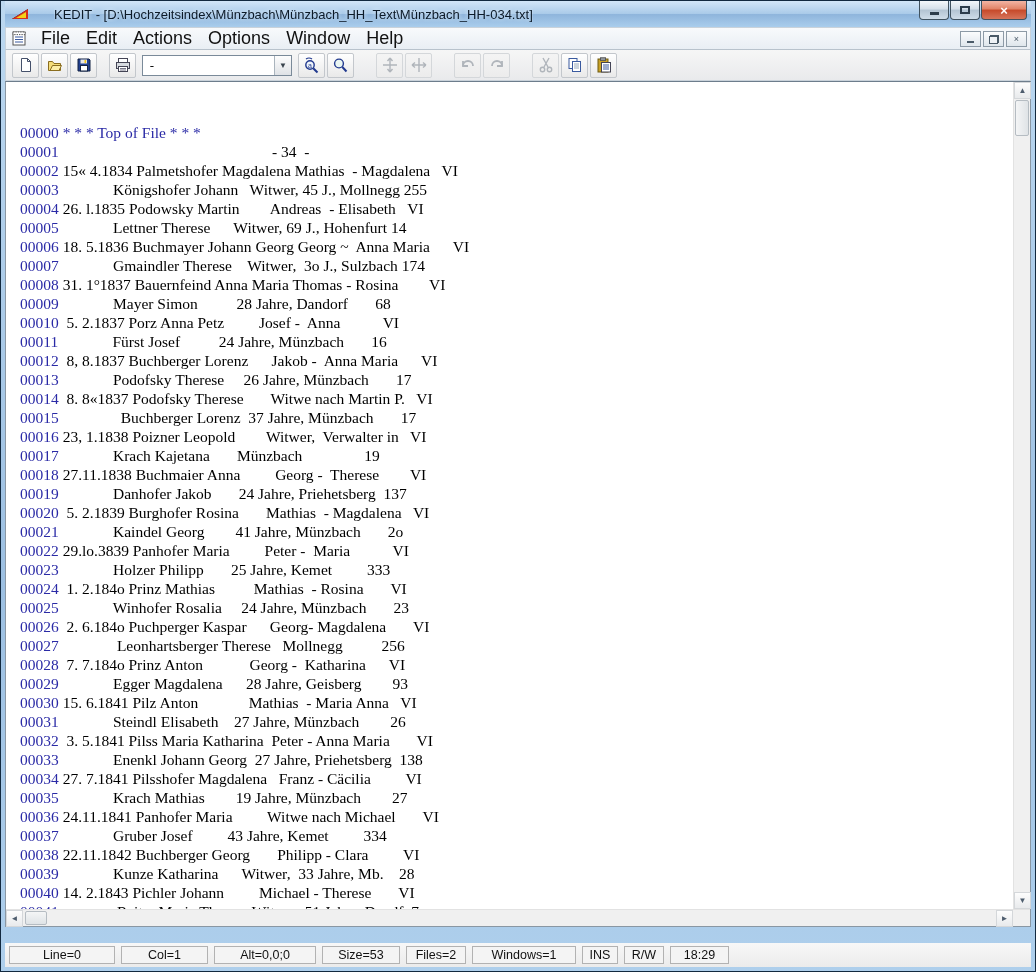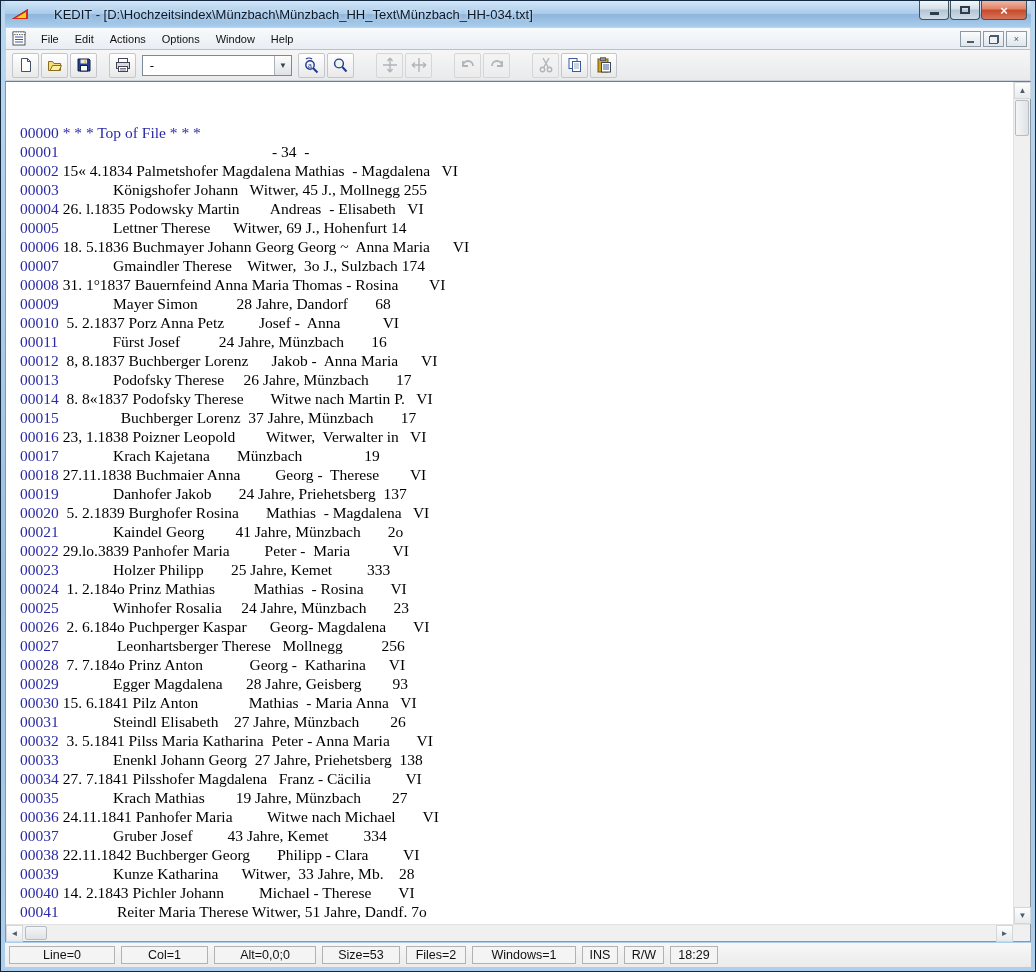--- a/index.html
+++ b/index.html
@@ -20,21 +20,21 @@
   .wbtn { height:19px; width:30px; border:1px solid #40525f; border-top:none; border-radius:0 0 4px 4px;
     background:linear-gradient(#f4f8fb,#d4dfe9 45%,#b3c4d2 50%,#cfdde9); display:flex; align-items:center; justify-content:center;
     margin-left:1px; font-size:11px; color:#2a3a48; }
   .wbtn.close { width:46px; background:linear-gradient(#f2b5a4,#e08266 45%,#c6492a 50%,#d6755b); color:#fff; font-size:13px; font-weight:bold; }
   .glyph-min { width:9px; height:3px; background:#2d3d4b; margin-top:7px; }
   .glyph-max { width:10px; height:8px; border:2px solid #2d3d4b; }
   
   .menubar { height:23px; background:linear-gradient(#f8fafc,#e9eef4); border:1px solid #c9d2da; border-bottom:1px solid #b8c2cc;
     display:flex; align-items:center; padding:0 4px; position:relative; }
   .mdi-doc-icon { width:15px; height:15px; margin:0 6px 0 2px; }
-  .menu-item { font-size:11px; color:#111; padding:3px 8px; white-space:nowrap; }
+  .menu-item { font-size:18px; color:#111; padding:3px 8px; white-space:nowrap; }
   .mdibtns { position:absolute; right:3px; top:3px; display:flex; }
   .mdibtn { width:21px; height:16px; border:1px solid #8d9aa6; background:linear-gradient(#fbfcfd,#dfe6ec); margin-left:2px;
     display:flex; align-items:center; justify-content:center; font-size:9px; color:#4a5a68; }
   .g-min { width:7px; height:2px; background:#4a5a68; margin-top:6px; }
   .g-restore { position:relative; width:10px; height:9px; }
   .g-restore:before { content:""; position:absolute; right:0; top:0; width:7px; height:6px; border:1px solid #4a5a68; }
   .g-restore:after  { content:""; position:absolute; left:0; bottom:0; width:7px; height:6px; border:1px solid #4a5a68; background:#eef2f6; }
   
   .toolbar { height:31px; background:linear-gradient(#f6f6f6,#e9eaec); border:1px solid #c9d2da; border-top:none;
     display:flex; align-items:center; padding:0 6px; gap:2px; }
@@ -59,24 +59,24 @@
   .sbtn { height:17px; width:17px; background:linear-gradient(#fdfdfd,#e8eaec); border:1px solid #d4d7da;
     display:flex; align-items:center; justify-content:center; font-size:8px; color:#4d5c6d; flex:0 0 auto; }
   .vthumb { height:36px; margin:1px 1px; background:linear-gradient(90deg,#f4f5f6,#dfe3e6); border:1px solid #b5bcc2; border-radius:2px; }
   .vtrack { flex:1; }
   .hscroll-row { height:17px; display:flex; background:#f0f0f0; border-top:1px solid #e2e2e2; }
   .hscroll { flex:1; display:flex; }
   .hthumb { width:22px; margin:1px 0 1px 2px; background:linear-gradient(#f4f5f6,#dfe3e6); border:1px solid #b5bcc2; border-radius:2px; }
   .htrack { flex:1; }
   .corner { width:17px; background:#f0f0f0; }
   
-  .statusbar { height:24px; background:linear-gradient(#f7f7f7,#ebebeb); display:flex; align-items:center; padding:0 4px; gap:6px; margin-top:1px; }
+  .statusbar { height:24px; background:linear-gradient(#f7f7f7,#ebebeb); display:flex; align-items:center; padding:0 4px; gap:6px; margin-top:16px; }
   .spanel { height:18px; border:1px solid #b2b2b2; background:#f4f4f4; display:flex; align-items:center; justify-content:center;
     font-size:12.5px; color:#111; }
-  .w1{width:106px}.w2{width:87px}.w3{width:102px}.w4{width:78px}.w5{width:60px}.w6{width:104px}.w7{width:36px}.w8{width:40px}.w9{width:48px}
+  .w1{width:106px}.w2{width:87px}.w3{width:102px}.w4{width:78px}.w5{width:60px}.w6{width:104px}.w7{width:36px}.w8{width:40px}.w9{width:59px}
   svg { display:block; }
 </style>
 </head>
 <body>
 
 <div class="window">
 
   <div class="titlebar">
     <svg class="logo" viewBox="0 0 18 14">
       <path d="M1 12 L17 2 L17 12 Z" fill="#d I42f1e"></path>

